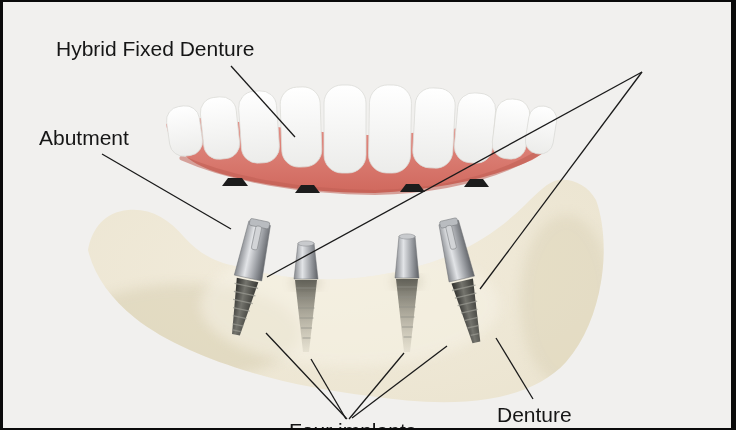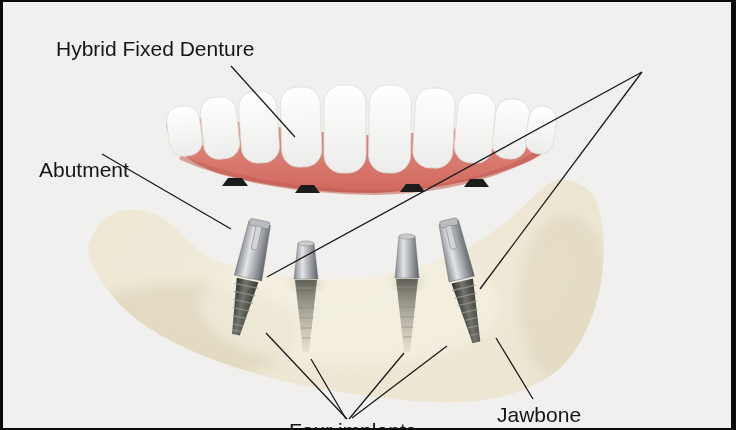--- a/index.html
+++ b/index.html
@@ -197,24 +197,24 @@
       <line x1="311" y1="359" x2="346" y2="419"></line>
       <line x1="404" y1="353" x2="349" y2="419"></line>
       <line x1="447" y1="346" x2="352" y2="418"></line>
       <line x1="496" y1="338" x2="533" y2="399"></line>
     </g>
   </svg>
 
   <div class="label" style="left:56px;top:37px;">Hybrid Fixed Denture</div>
 
 
-  <div class="label" style="left:39px;top:126px;margin-top:32px;">Abutment</div>
+  <div class="label" style="left:39px;top:126px;">Abutment</div>
 
   <div class="label" style="left:289px;top:419px;">Four implants</div>
 
-  <div class="label" style="left:497px;top:403px;">Jawbone</div>
+  <div class="label" style="left:497px;top:403px;">Denture</div>
 
   <div class="edge top"></div>
   <div class="edge left"></div>
   <div class="edge right"></div>
   <div class="edge bottom"></div>
 
 </div>
 
 </body></html>

